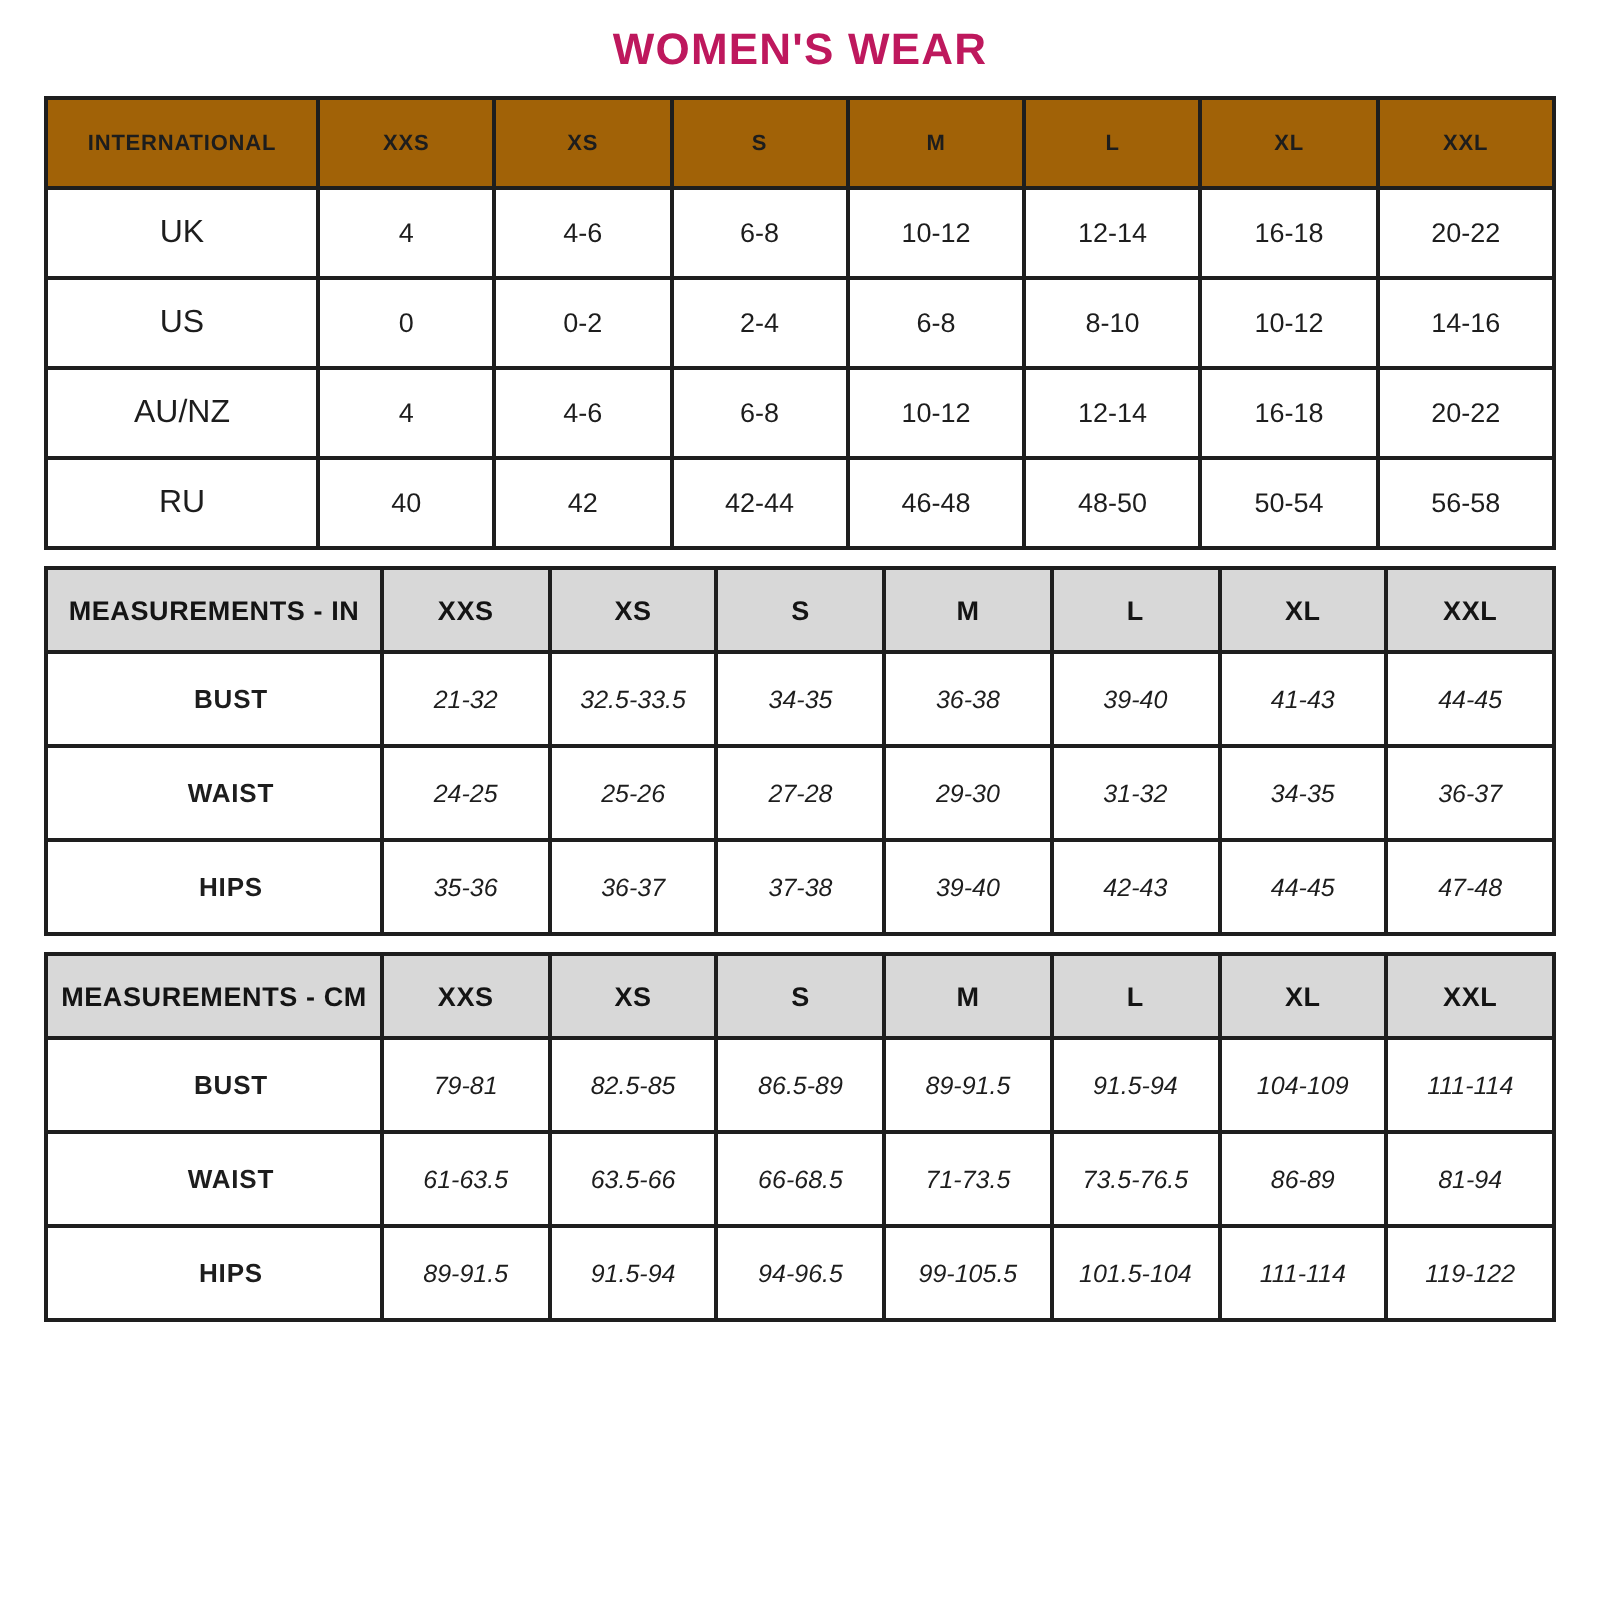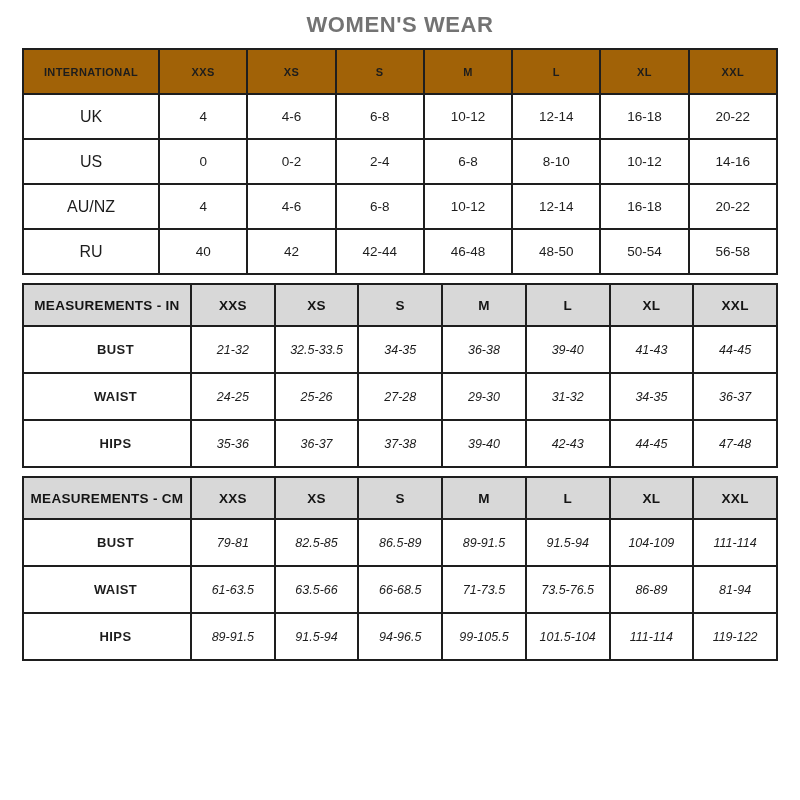--- a/index.html
+++ b/index.html
@@ -15,21 +15,21 @@
   .page {
     width: 756px;
     margin: 0 auto;
   }
   h1.title {
     text-align: center;
     font-size: 22px;
     font-weight: 700;
     letter-spacing: 0.6px;
     margin: 12px 0 10px 0;
-    color: #737373;
+    color: #be185d;
   }
   table.tbl {
     border-collapse: collapse;
     table-layout: fixed;
     width: 756px;
     margin: 0 0 8px 0;
   }
   table.tbl th, table.tbl td {
     border: 2px solid #1e1e1e;
     text-align: center;

